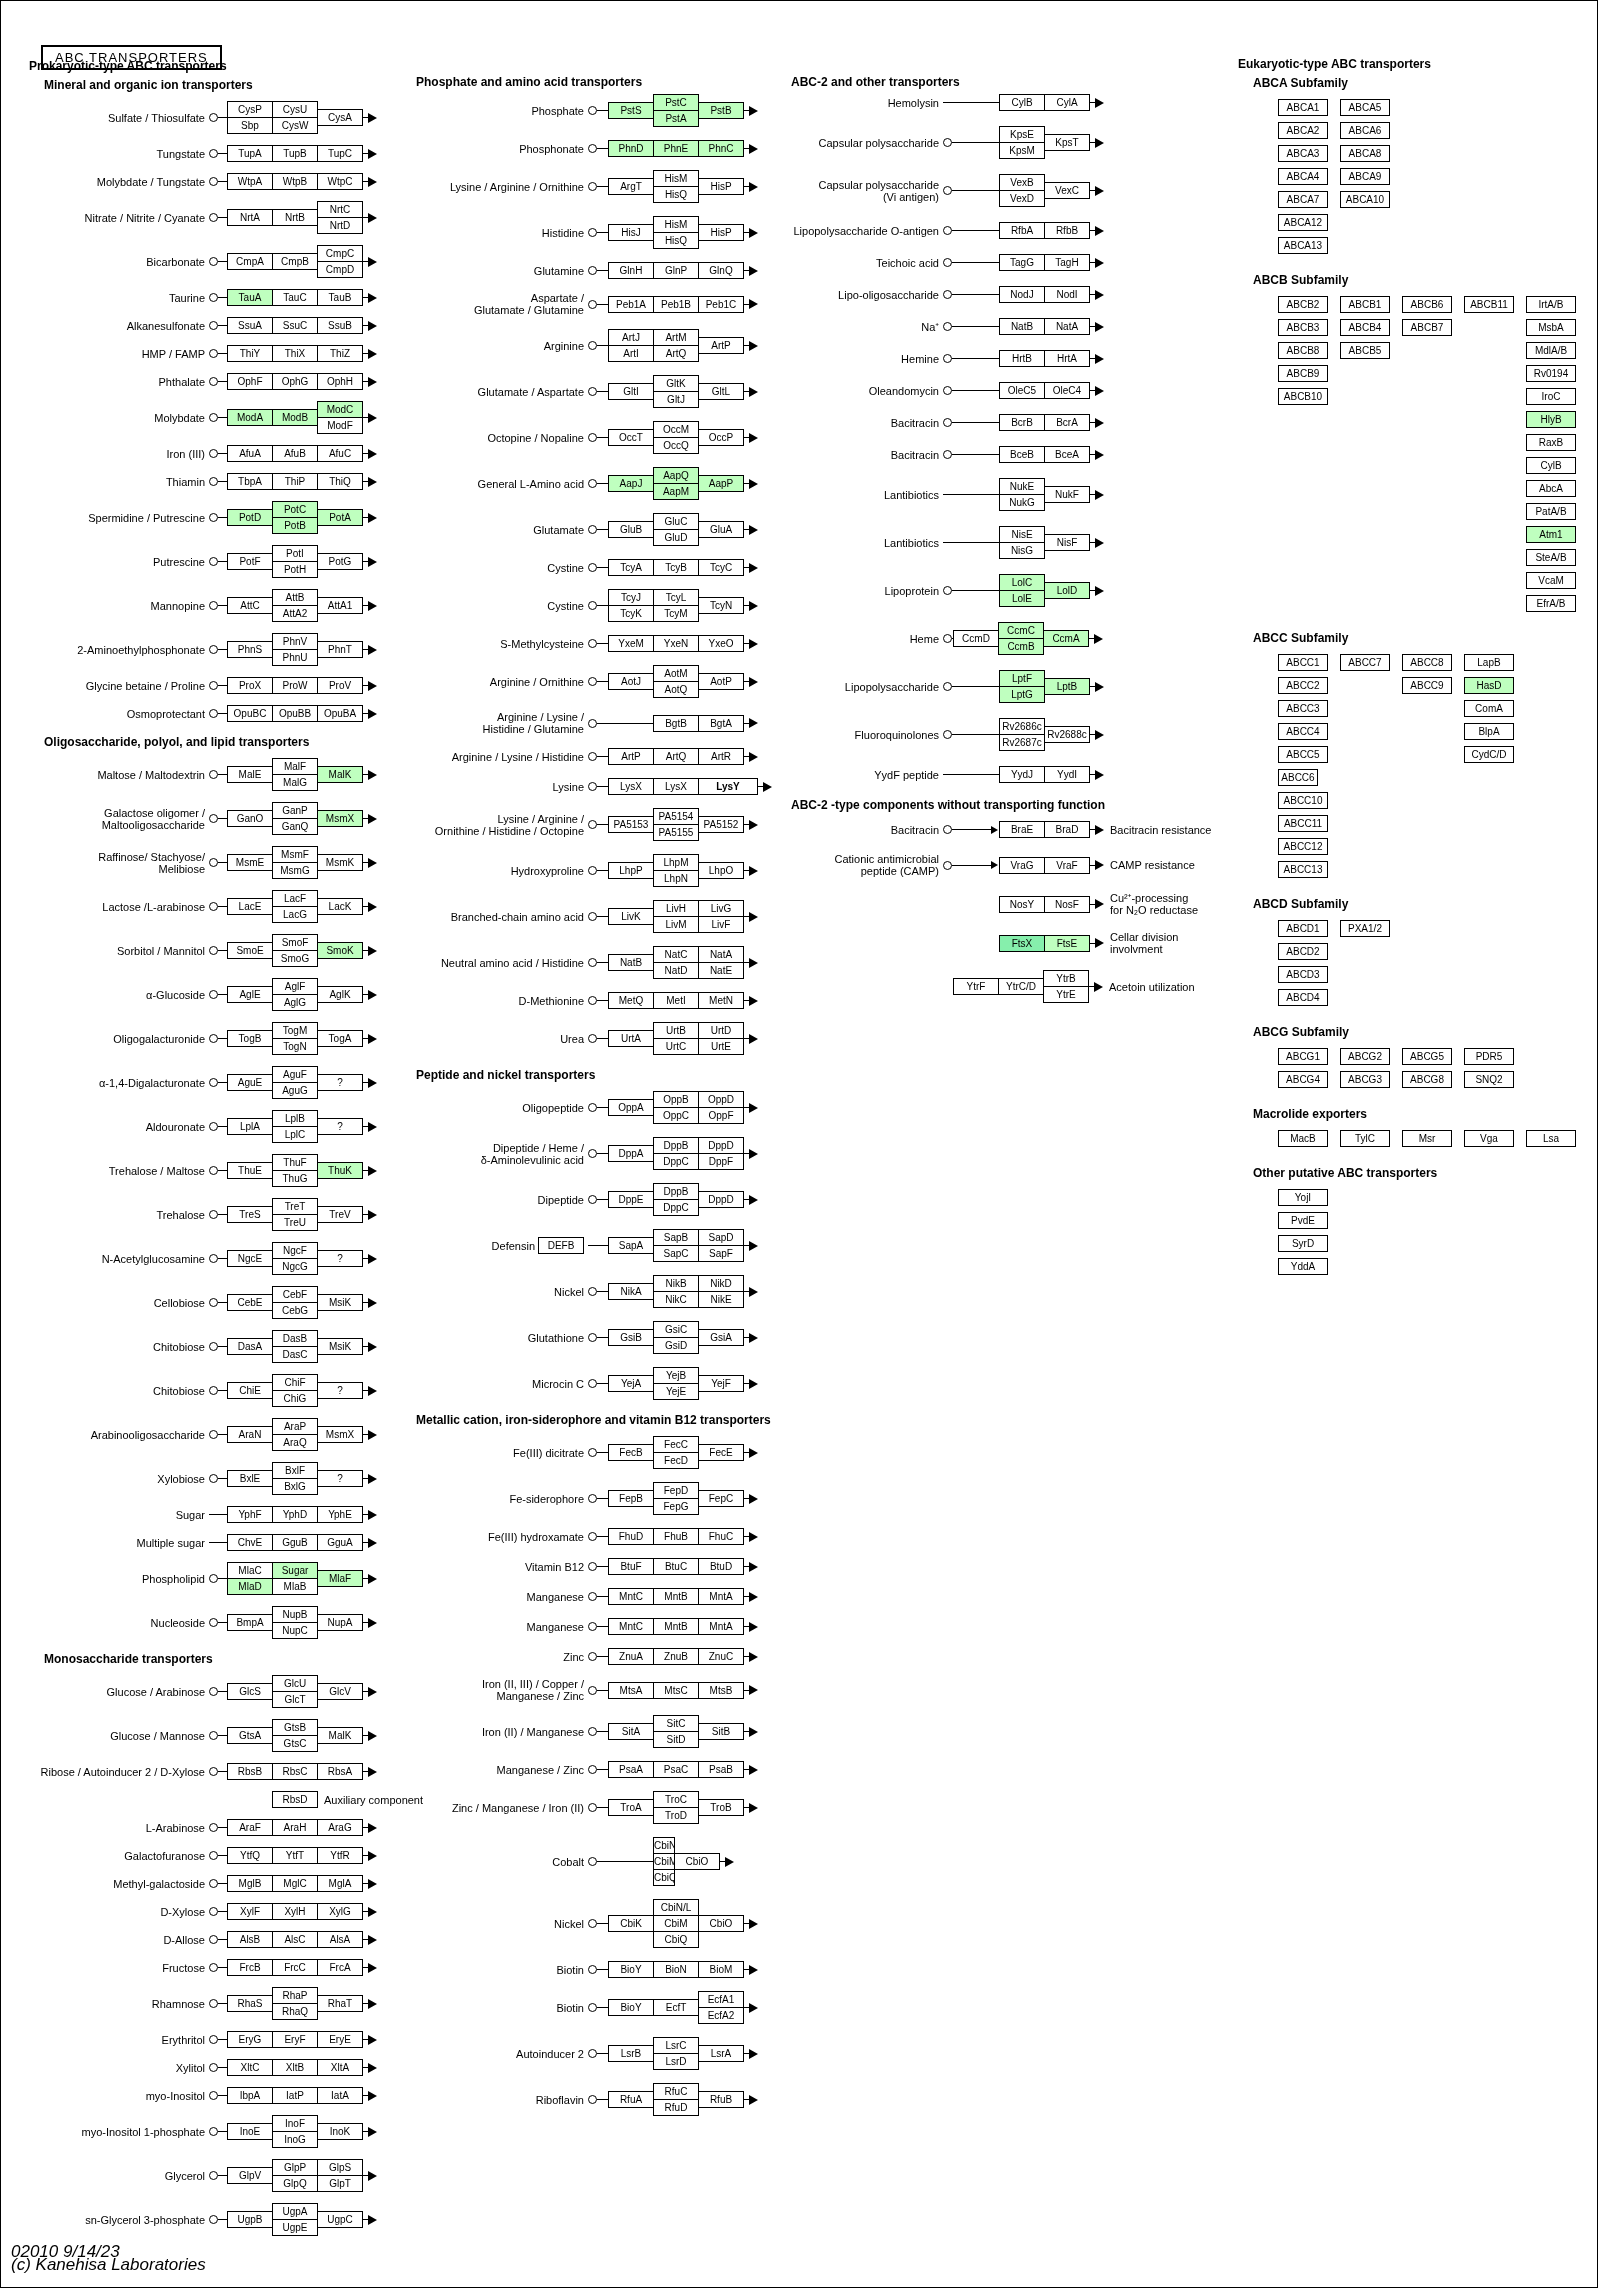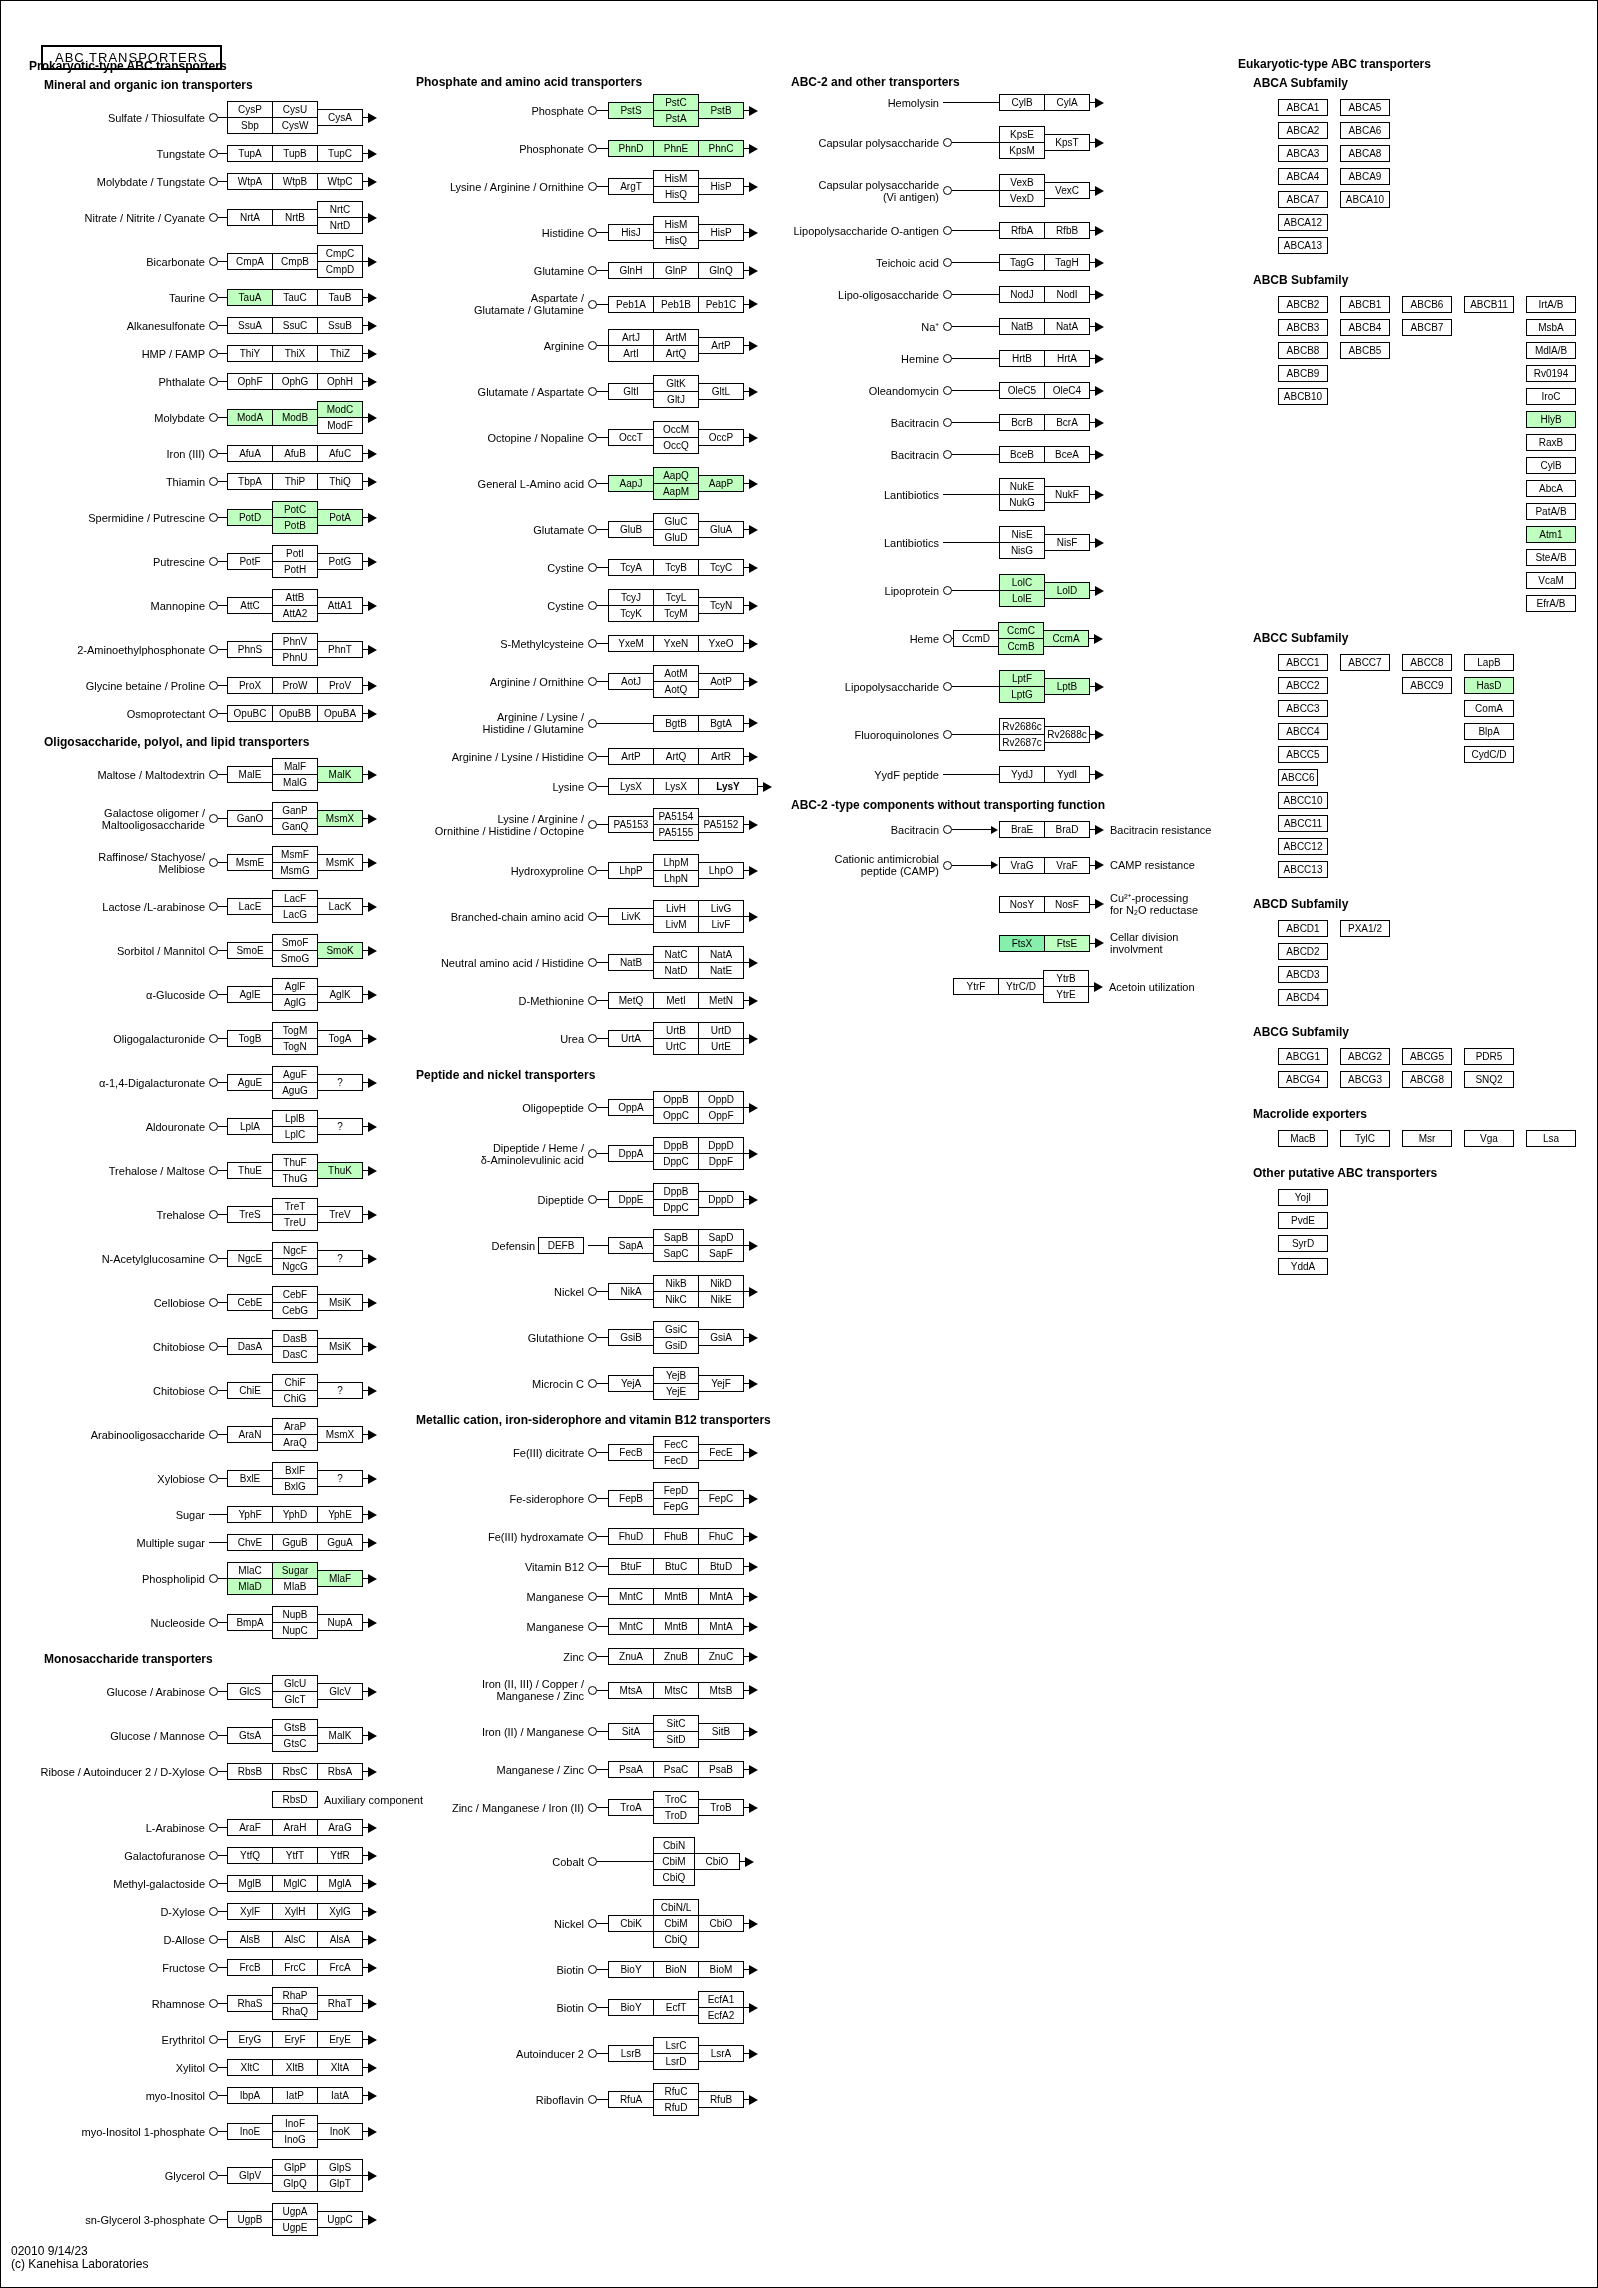--- a/index.html
+++ b/index.html
@@ -1,21 +1,21 @@
 <!DOCTYPE html>
 <html><head>
 <meta charset="utf-8">
 <style>
   html,body{margin:0;padding:0;background:#fff;}
   #canvas{position:relative;width:1598px;height:2288px;background:#fff;
     border:1px solid #000;box-sizing:border-box;
     font-family:"Liberation Sans",sans-serif;color:#000;overflow:hidden;}
   #title-box{position:absolute;left:40px;top:44px;border:2px solid #000;
     padding:3px 12px;font-size:13px;letter-spacing:1px;background:#fff;}
-  #footer{position:absolute;left:10px;top:2244px;font-size:12px;line-height:13px;}
+  #footer{position:absolute;left:10px;top:2244px;font-size:17px;line-height:13px;font-style:italic;}
   .col{position:absolute;}
   .h1{font-size:12px;font-weight:bold;white-space:nowrap;margin:0 0 5px 0;}
   .h2{font-size:12px;font-weight:bold;white-space:nowrap;margin:13px 0 9px 15px;}
   .trow{display:flex;align-items:center;}
   .lbl{flex:none;font-size:11px;line-height:12px;text-align:right;
     padding-right:4px;box-sizing:border-box;}
   .lbl.with-pre{display:flex;align-items:center;justify-content:flex-end;gap:3px;}
   .conn{flex:none;display:flex;align-items:center;height:17px;}
   .circ{flex:none;width:7px;height:7px;border:1px solid #000;border-radius:50%;background:#fff;}
   .hline{flex:1;height:1px;background:#000;min-width:4px;}
@@ -2476,21 +2476,21 @@
             <div>Cobalt</div>
           </div>
           <div class="conn" style="width: 20px;">
             <span class="circ"></span>
             <span class="hline"></span>
           </div>
           <div class="slots">
             <div class="slot" style="width: 46px;">
               <span class="thru"></span>
             </div>
-            <div class="slot" style="width: 42px;">
+            <div class="slot" style="width: 22px;">
               <div class="gbox">CbiN</div>
               <div class="gbox">CbiM</div>
               <div class="gbox">CbiQ</div>
             </div>
             <div class="slot" style="width: 46px;">
               <div class="gbox">CbiO</div>
             </div>
           </div>
           <div class="arrow">
             <span class="aline"></span>

